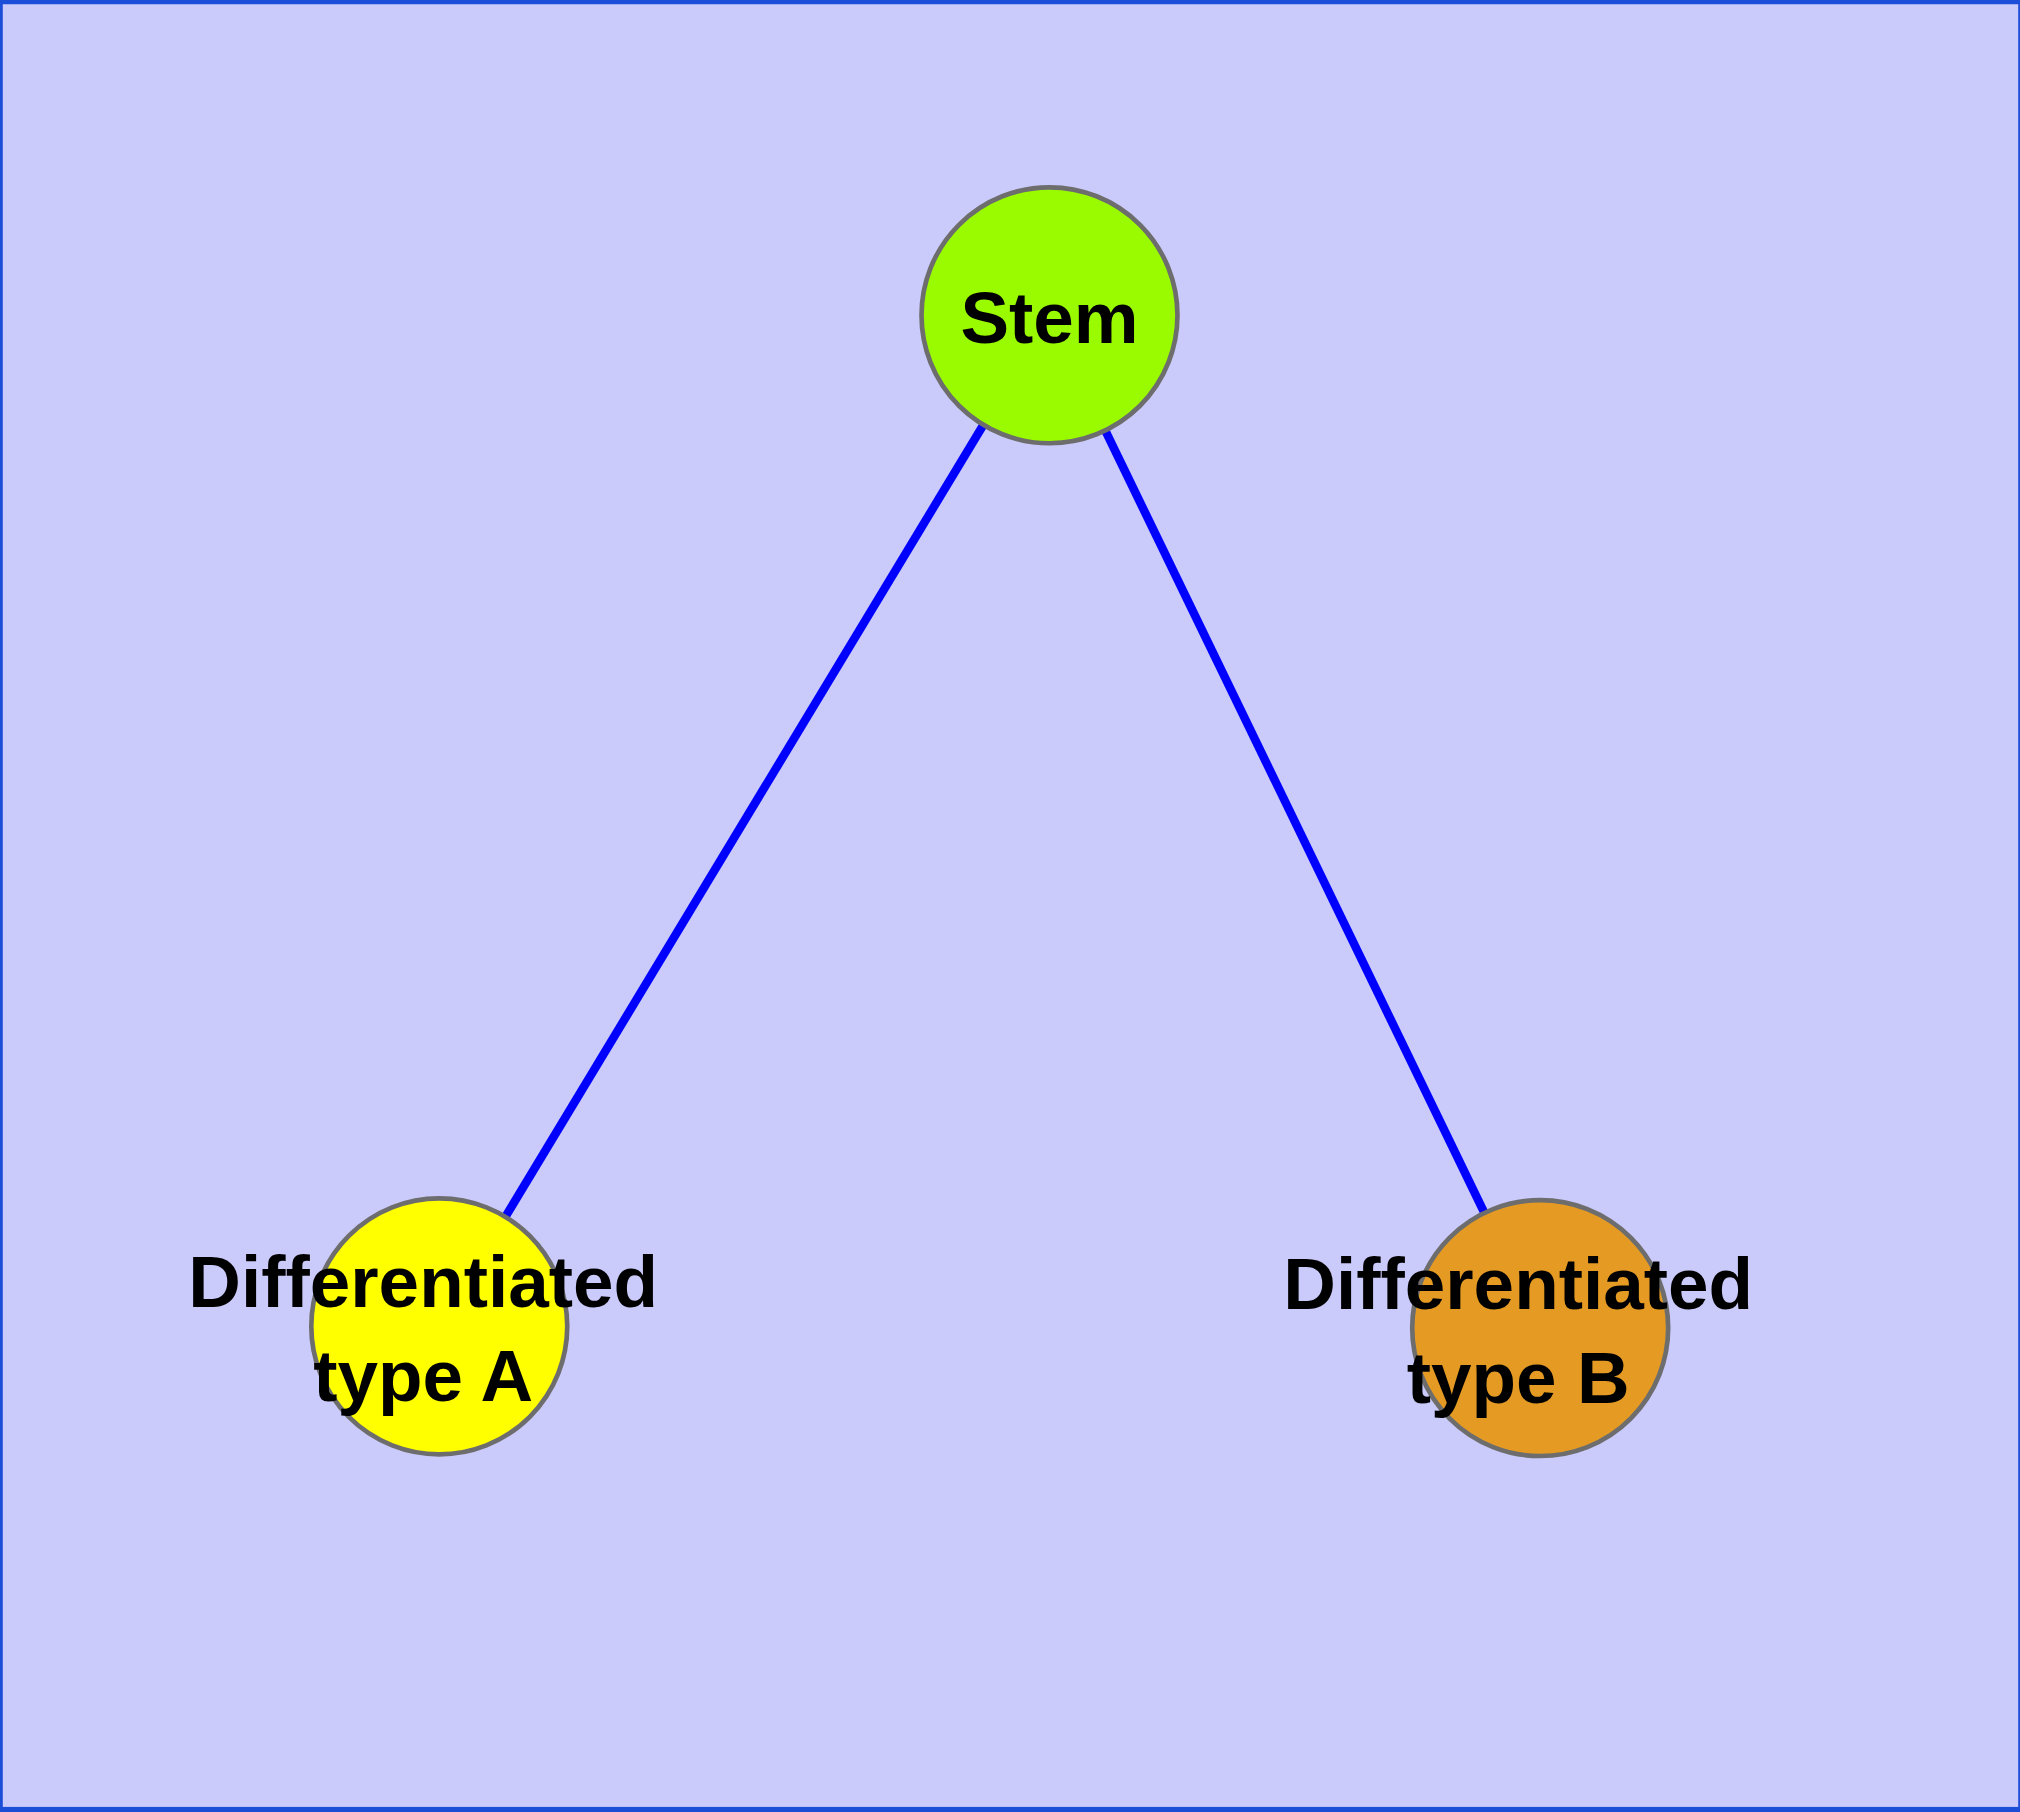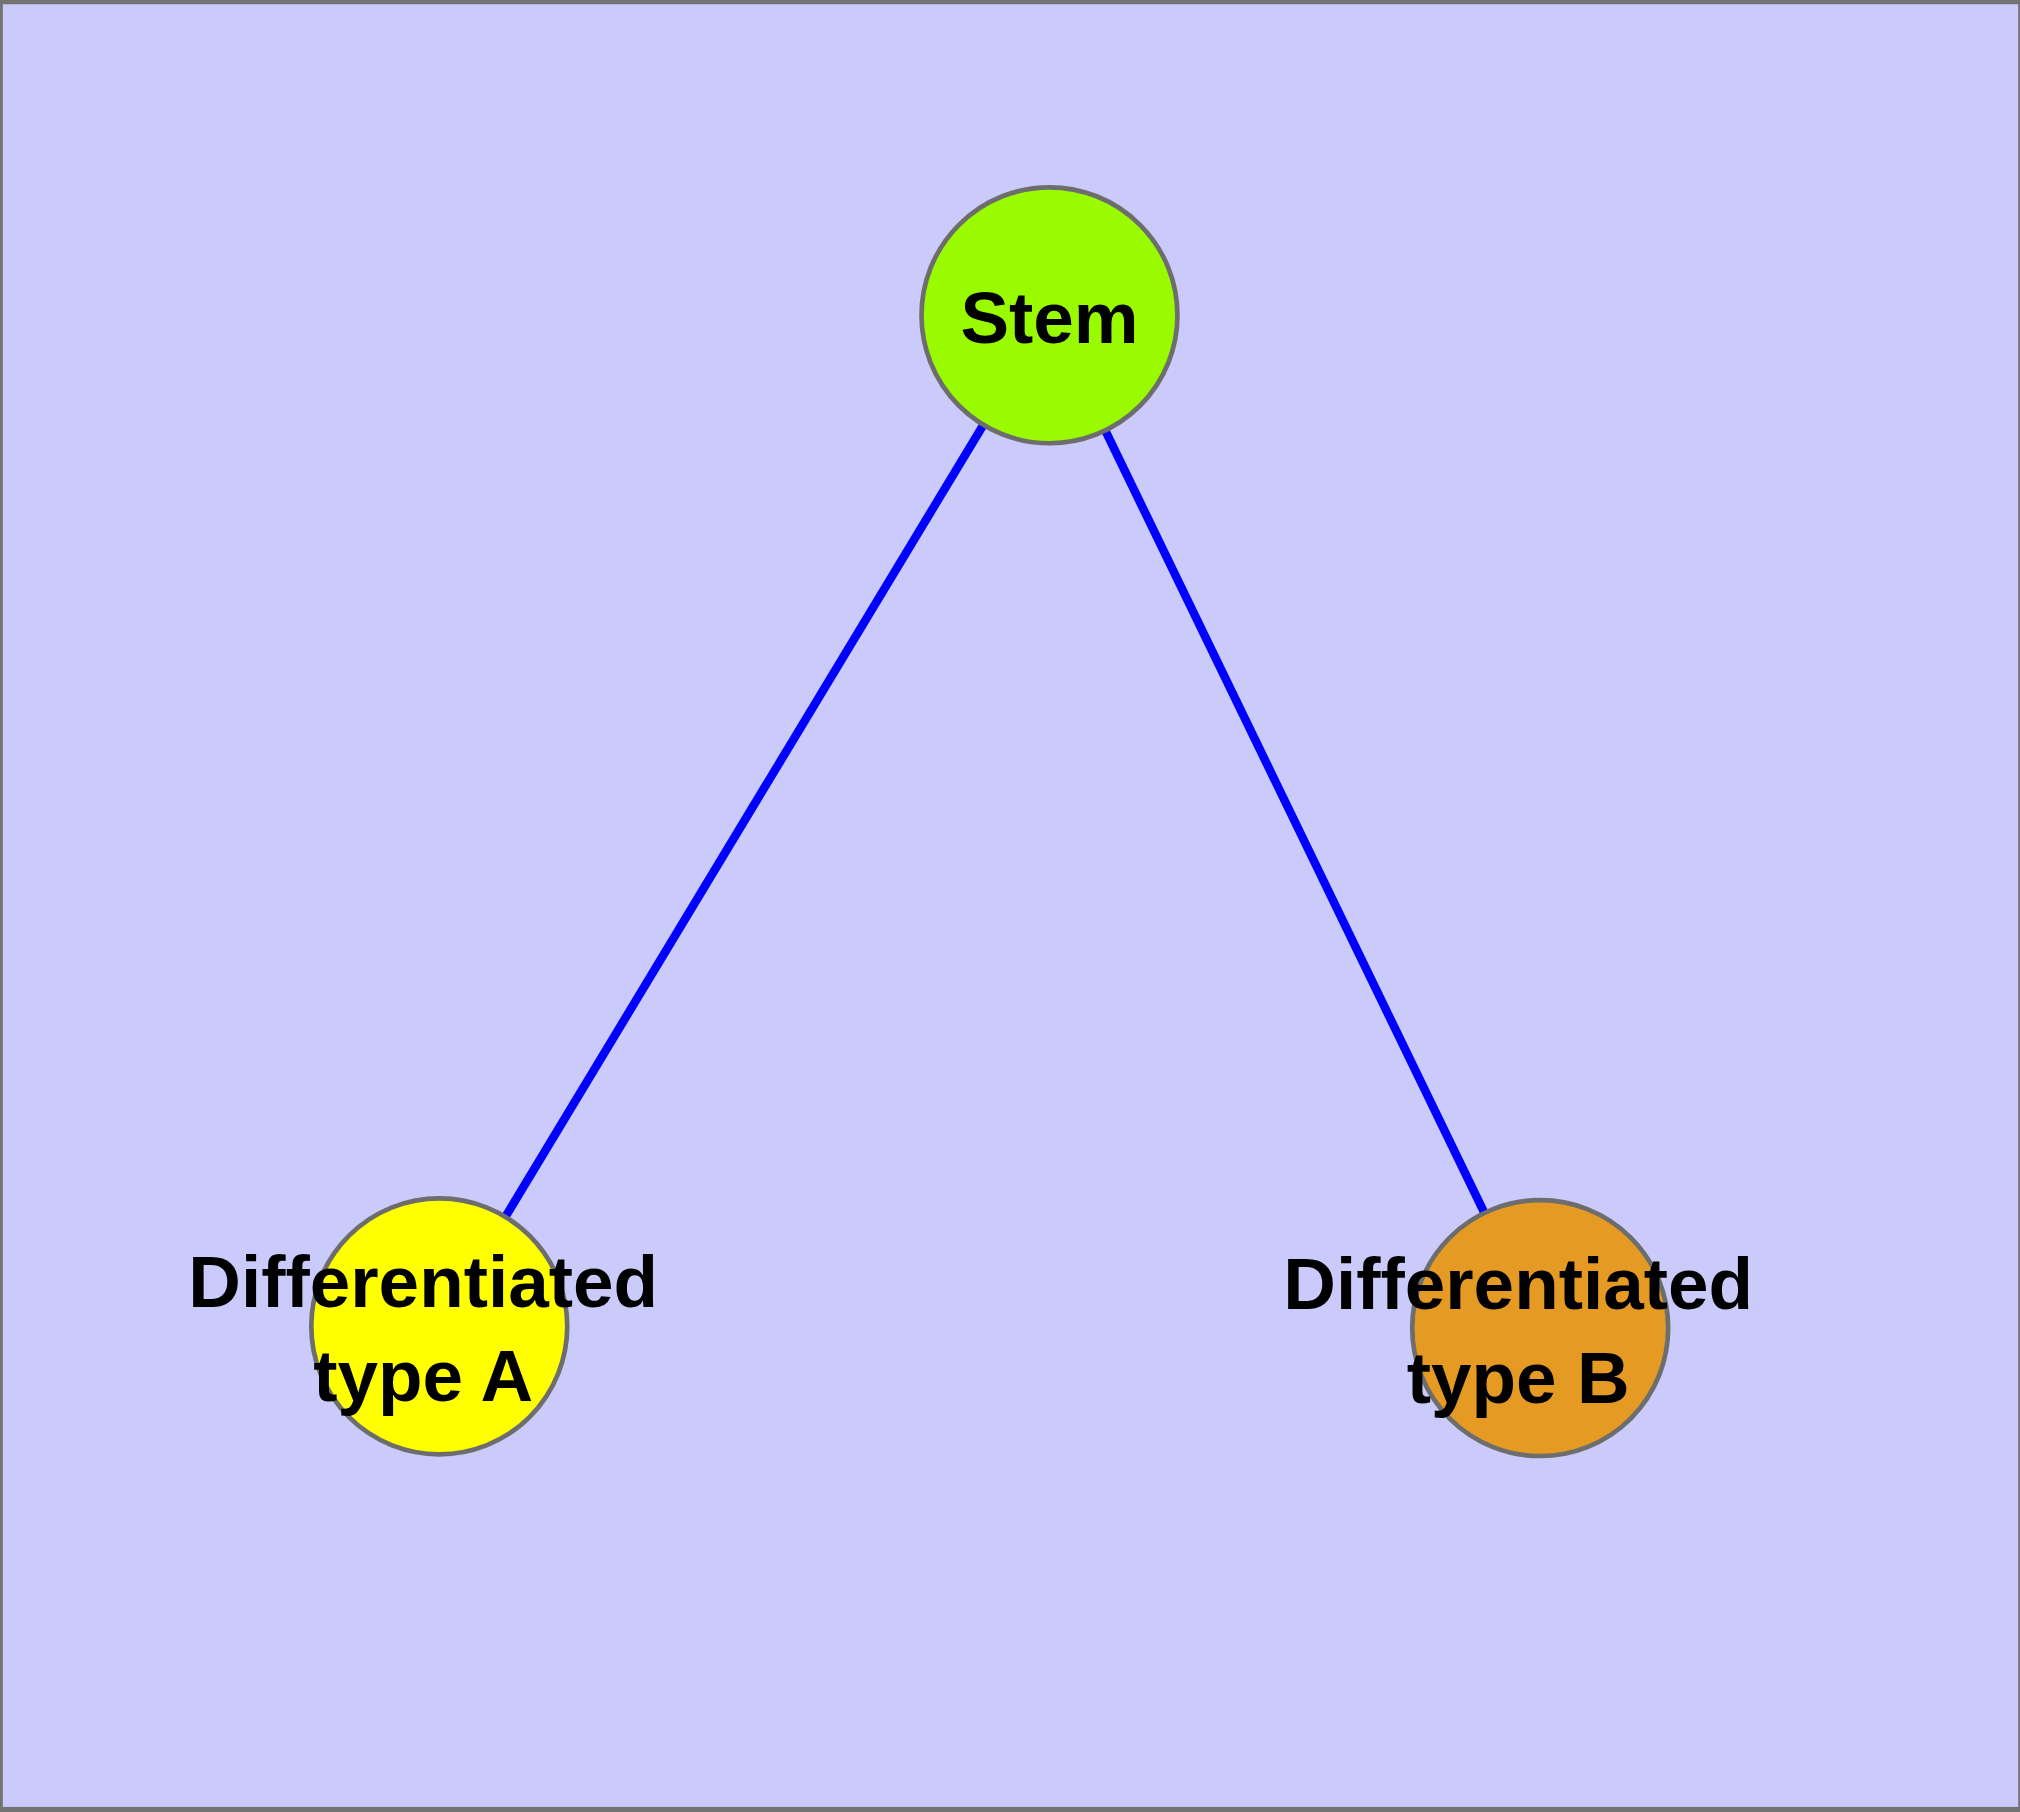--- a/index.html
+++ b/index.html
@@ -7,21 +7,21 @@
       padding: 0;
       background: #ffffff;
       width: 2021px;
       height: 1812px;
       overflow: hidden;
     }
     .stage {
       position: relative;
       width: 2021px;
       height: 1812px;
-      background: #737373;
+      background: #1d4ed8;
     }
     .stage svg {
       position: absolute;
       top: 0;
       left: 0;
       display: block;
     }
     .node-label {
       font-family: "Liberation Sans", sans-serif;
       font-weight: bold;

